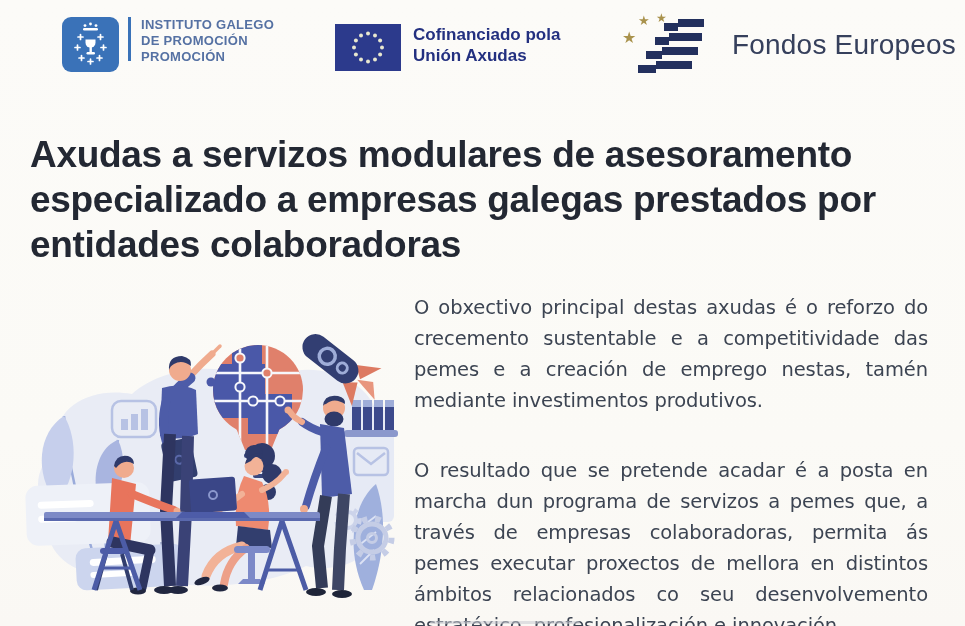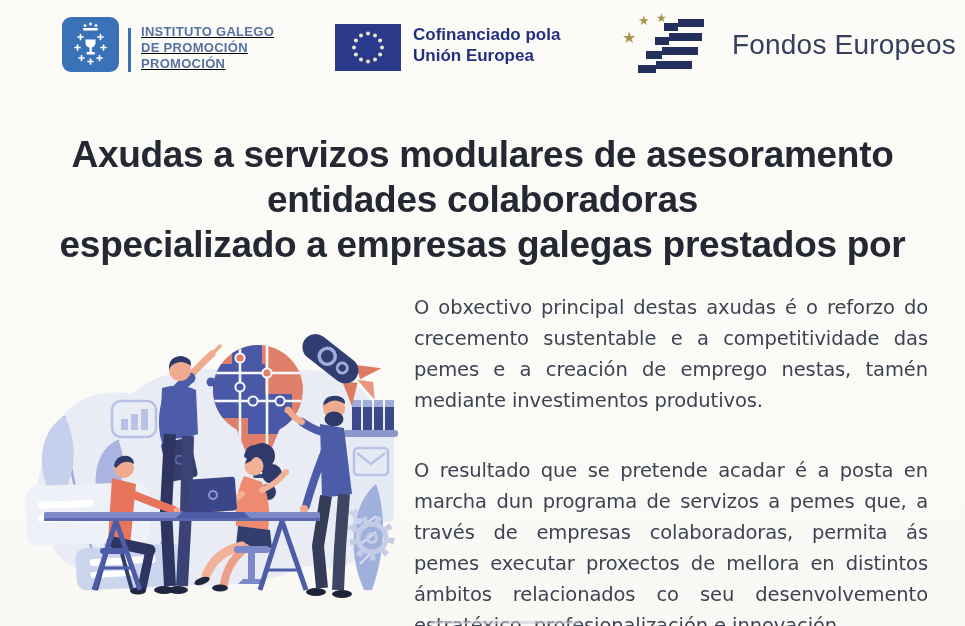--- a/index.html
+++ b/index.html
@@ -3,30 +3,30 @@
 <meta charset="utf-8">
 <style>
   html,body{margin:0;padding:0;}
   .page{
     position:relative;width:965px;height:626px;overflow:hidden;
     background:linear-gradient(180deg,#fcfbf8 0%,#fbfaf6 70%,#faf8f4 100%);
     font-family:"DejaVu Sans",sans-serif;
   }
   
   .logo-row{position:absolute;left:0;top:0;width:100%;height:95px;}
-  .igape{position:absolute;left:62px;top:17px;display:flex;align-items:flex-end;text-decoration:underline;}
+  .igape{position:absolute;left:62px;top:17px;display:flex;align-items:flex-start;}
   .igape-sep{width:3px;height:44px;background:#3a72b8;margin:0 10px 0 9px;}
   .igape-text{color:#5571a3;font:600 13px/16px "Liberation Sans",sans-serif;letter-spacing:.3px;}
   .eu{position:absolute;left:335px;top:24px;display:flex;}
   .eu-text{margin-left:12px;color:#233080;font:700 17px/21px "Liberation Sans",sans-serif;}
   .fondos{position:absolute;left:616px;top:9px;display:flex;align-items:center;}
   .fondos-text{margin-left:18px;color:#36405c;font:400 28px/32px "Liberation Sans",sans-serif;letter-spacing:.2px;}
   
   .title{
-    position:absolute;top:107px;left:30px;right:30px;text-align:center;
+    position:absolute;top:107px;left:30px;right:30px;
     color:#232833;font:700 37px/45px "Liberation Sans",sans-serif;letter-spacing:-.3px;
   }
   .title span{display:block;}
   
   .illu{position:absolute;left:20px;top:298px;width:380px;height:300px;}
   .bodytext{
     position:absolute;left:402px;top:280px;width:538px;
     color:#3c4452;font:400 19.5px/31px "DejaVu Sans",sans-serif;
     text-align:justify;letter-spacing:-.1px;
   }
@@ -88,21 +88,21 @@
           <circle cx="33" cy="37.5" r="2"></circle>
             <circle cx="26" cy="35.6" r="2"></circle>
             <circle cx="20.9" cy="30.5" r="2"></circle>
           <circle cx="19" cy="23.5" r="2"></circle>
             <circle cx="20.9" cy="16.5" r="2"></circle>
             <circle cx="26" cy="11.4" r="2"></circle>
         </g>
       </svg>
       <div class="eu-text">
         <div>Cofinanciado pola</div>
-        <div>Unión Europea</div>
+        <div>Unión Axudas</div>
       </div>
     </div>
 
     <div class="fondos">
       <svg width="98" height="72" viewBox="0 0 98 72">
         <g fill="#23305e">
           <path d="M48 14 L62 14 L62 10 L88 10 L88 18 L62 18 L62 22 L48 22 Z"></path>
           <path d="M39 28 L53 28 L53 24 L86 24 L86 32 L53 32 L53 36 L39 36 Z"></path>
           <path d="M30 42 L46 42 L46 38 L82 38 L82 46 L46 46 L46 50 L30 50 Z"></path>
           <path d="M22 56 L40 56 L40 52 L76 52 L76 60 L40 60 L40 64 L22 64 Z"></path>
@@ -112,22 +112,22 @@
           <text x="40" y="13" font-size="12">★</text>
           <text x="6" y="34" font-size="16">★</text>
         </g>
       </svg>
       <div class="fondos-text">Fondos Europeos</div>
     </div>
   </div>
 
   <h1 class="title">
     <span>Axudas a servizos modulares de asesoramento</span>
+    <span>especializado a empresas galegas prestados por</span>
     <span>entidades colaboradoras</span>
-    <span>especializado a empresas galegas prestados por</span>
   </h1>
 
   <div class="illu">
     <svg width="380" height="300" viewBox="0 0 380 300">
 
       <path d="M38,148 C30,112 68,88 112,96 C142,68 205,62 242,84 C288,58 342,76 356,112
                C376,140 374,188 352,216 C366,252 328,278 286,268 C238,292 156,294 108,274
                C58,286 20,256 28,216 C10,190 18,166 38,148 Z" fill="#e9ecf5"></path>
 
       <g stroke="#b7c2e4" fill="none" stroke-width="2.5">

